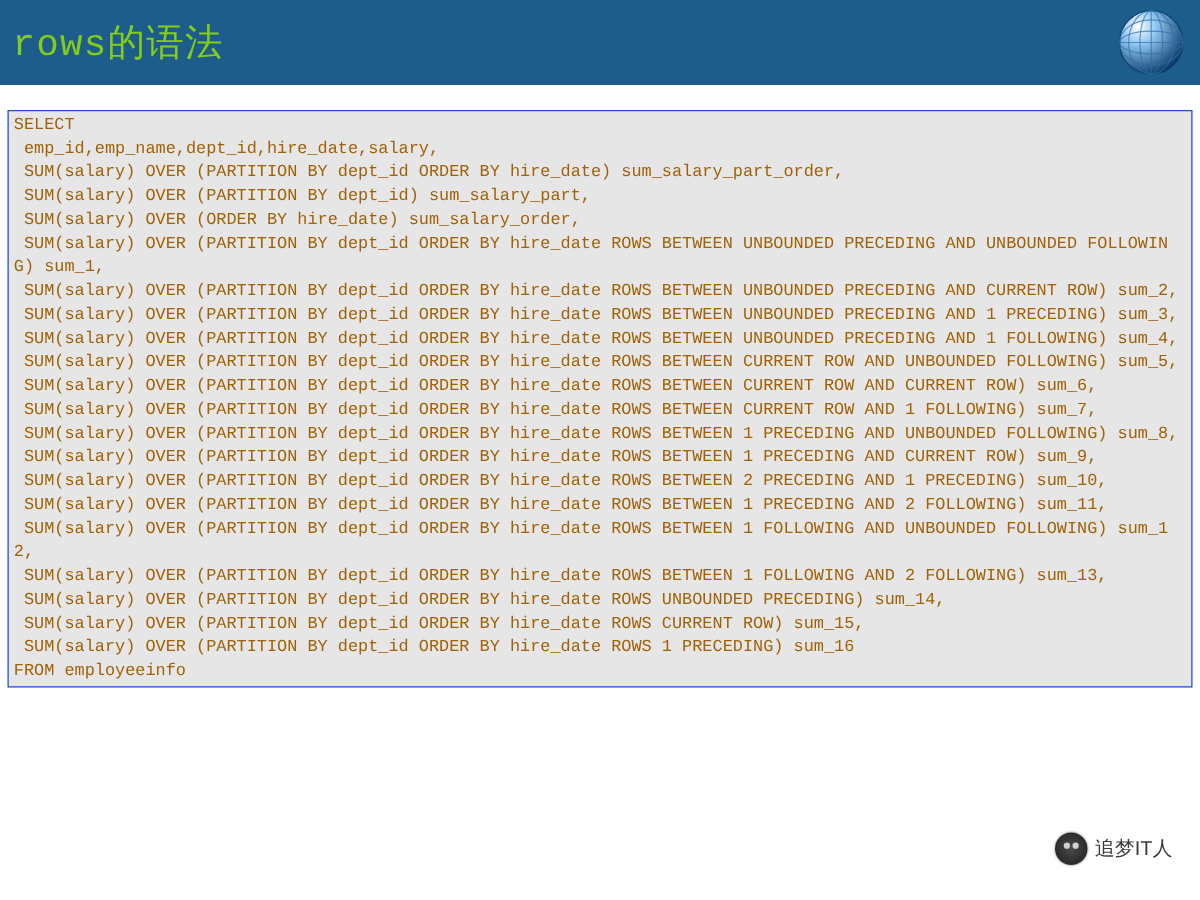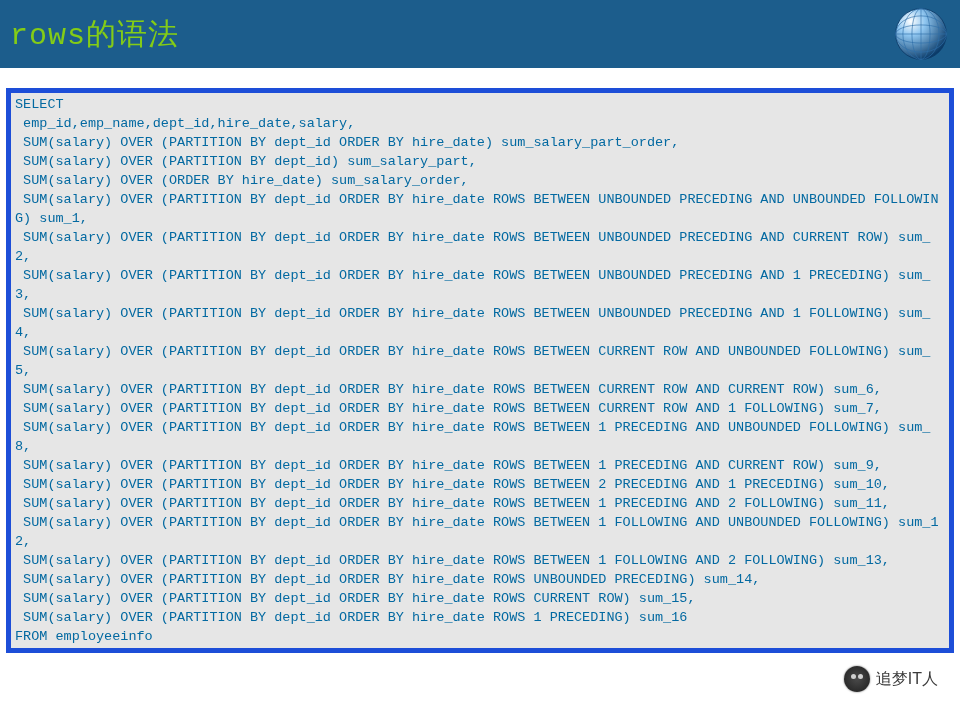--- a/index.html
+++ b/index.html
@@ -30,25 +30,25 @@
       width: 58px;
       height: 58px;
       position: relative;
     }
     .globe-icon svg { width: 100%; height: 100%; }
     .content-wrap {
       padding: 20px 6px 0 6px;
     }
     .code-box {
       background: #e6e6e6;
-      border: 5px solid #1d4ed8;
+      border: 1px solid #1d4ed8;
       font-family: "Courier New", Courier, monospace;
       font-size: 13.5px;
       line-height: 19px;
-      color: #0369a1;
+      color: #a16207;
       white-space: pre-wrap;
       word-break: break-all;
       padding: 2px 4px;
     }
     .watermark {
       position: absolute;
       right: 22px;
       bottom: 28px;
       display: flex;
       align-items: center;

